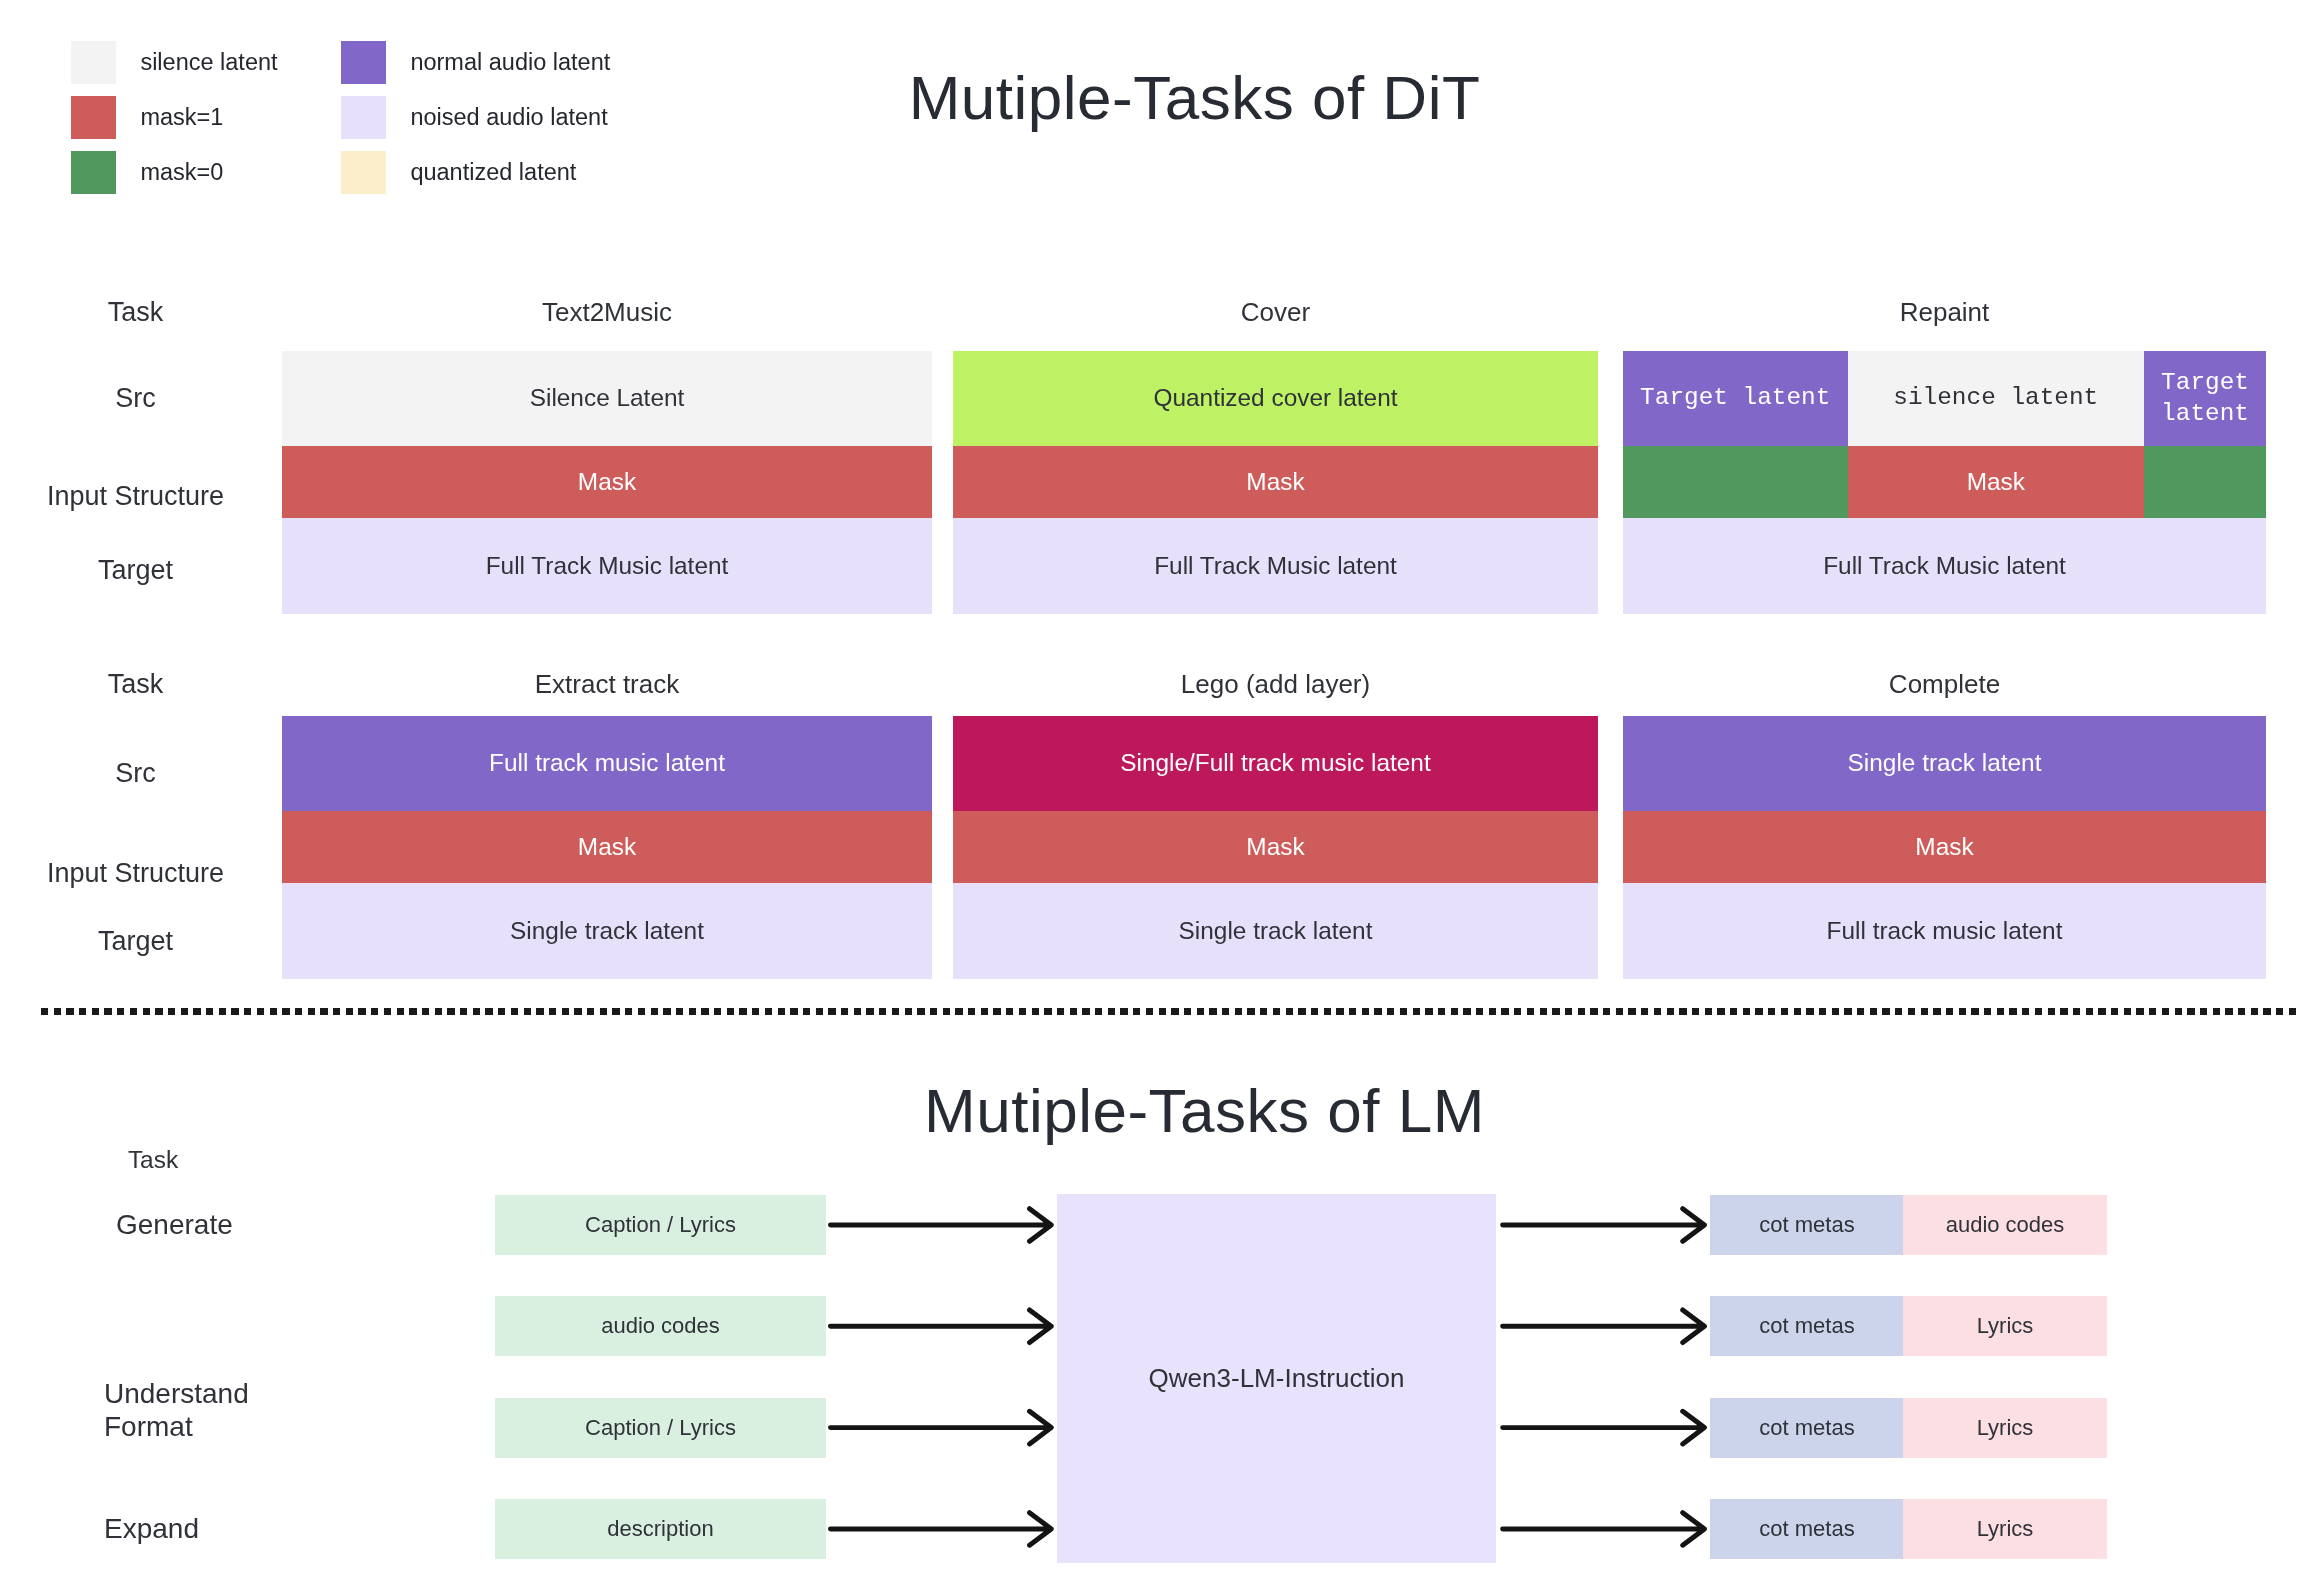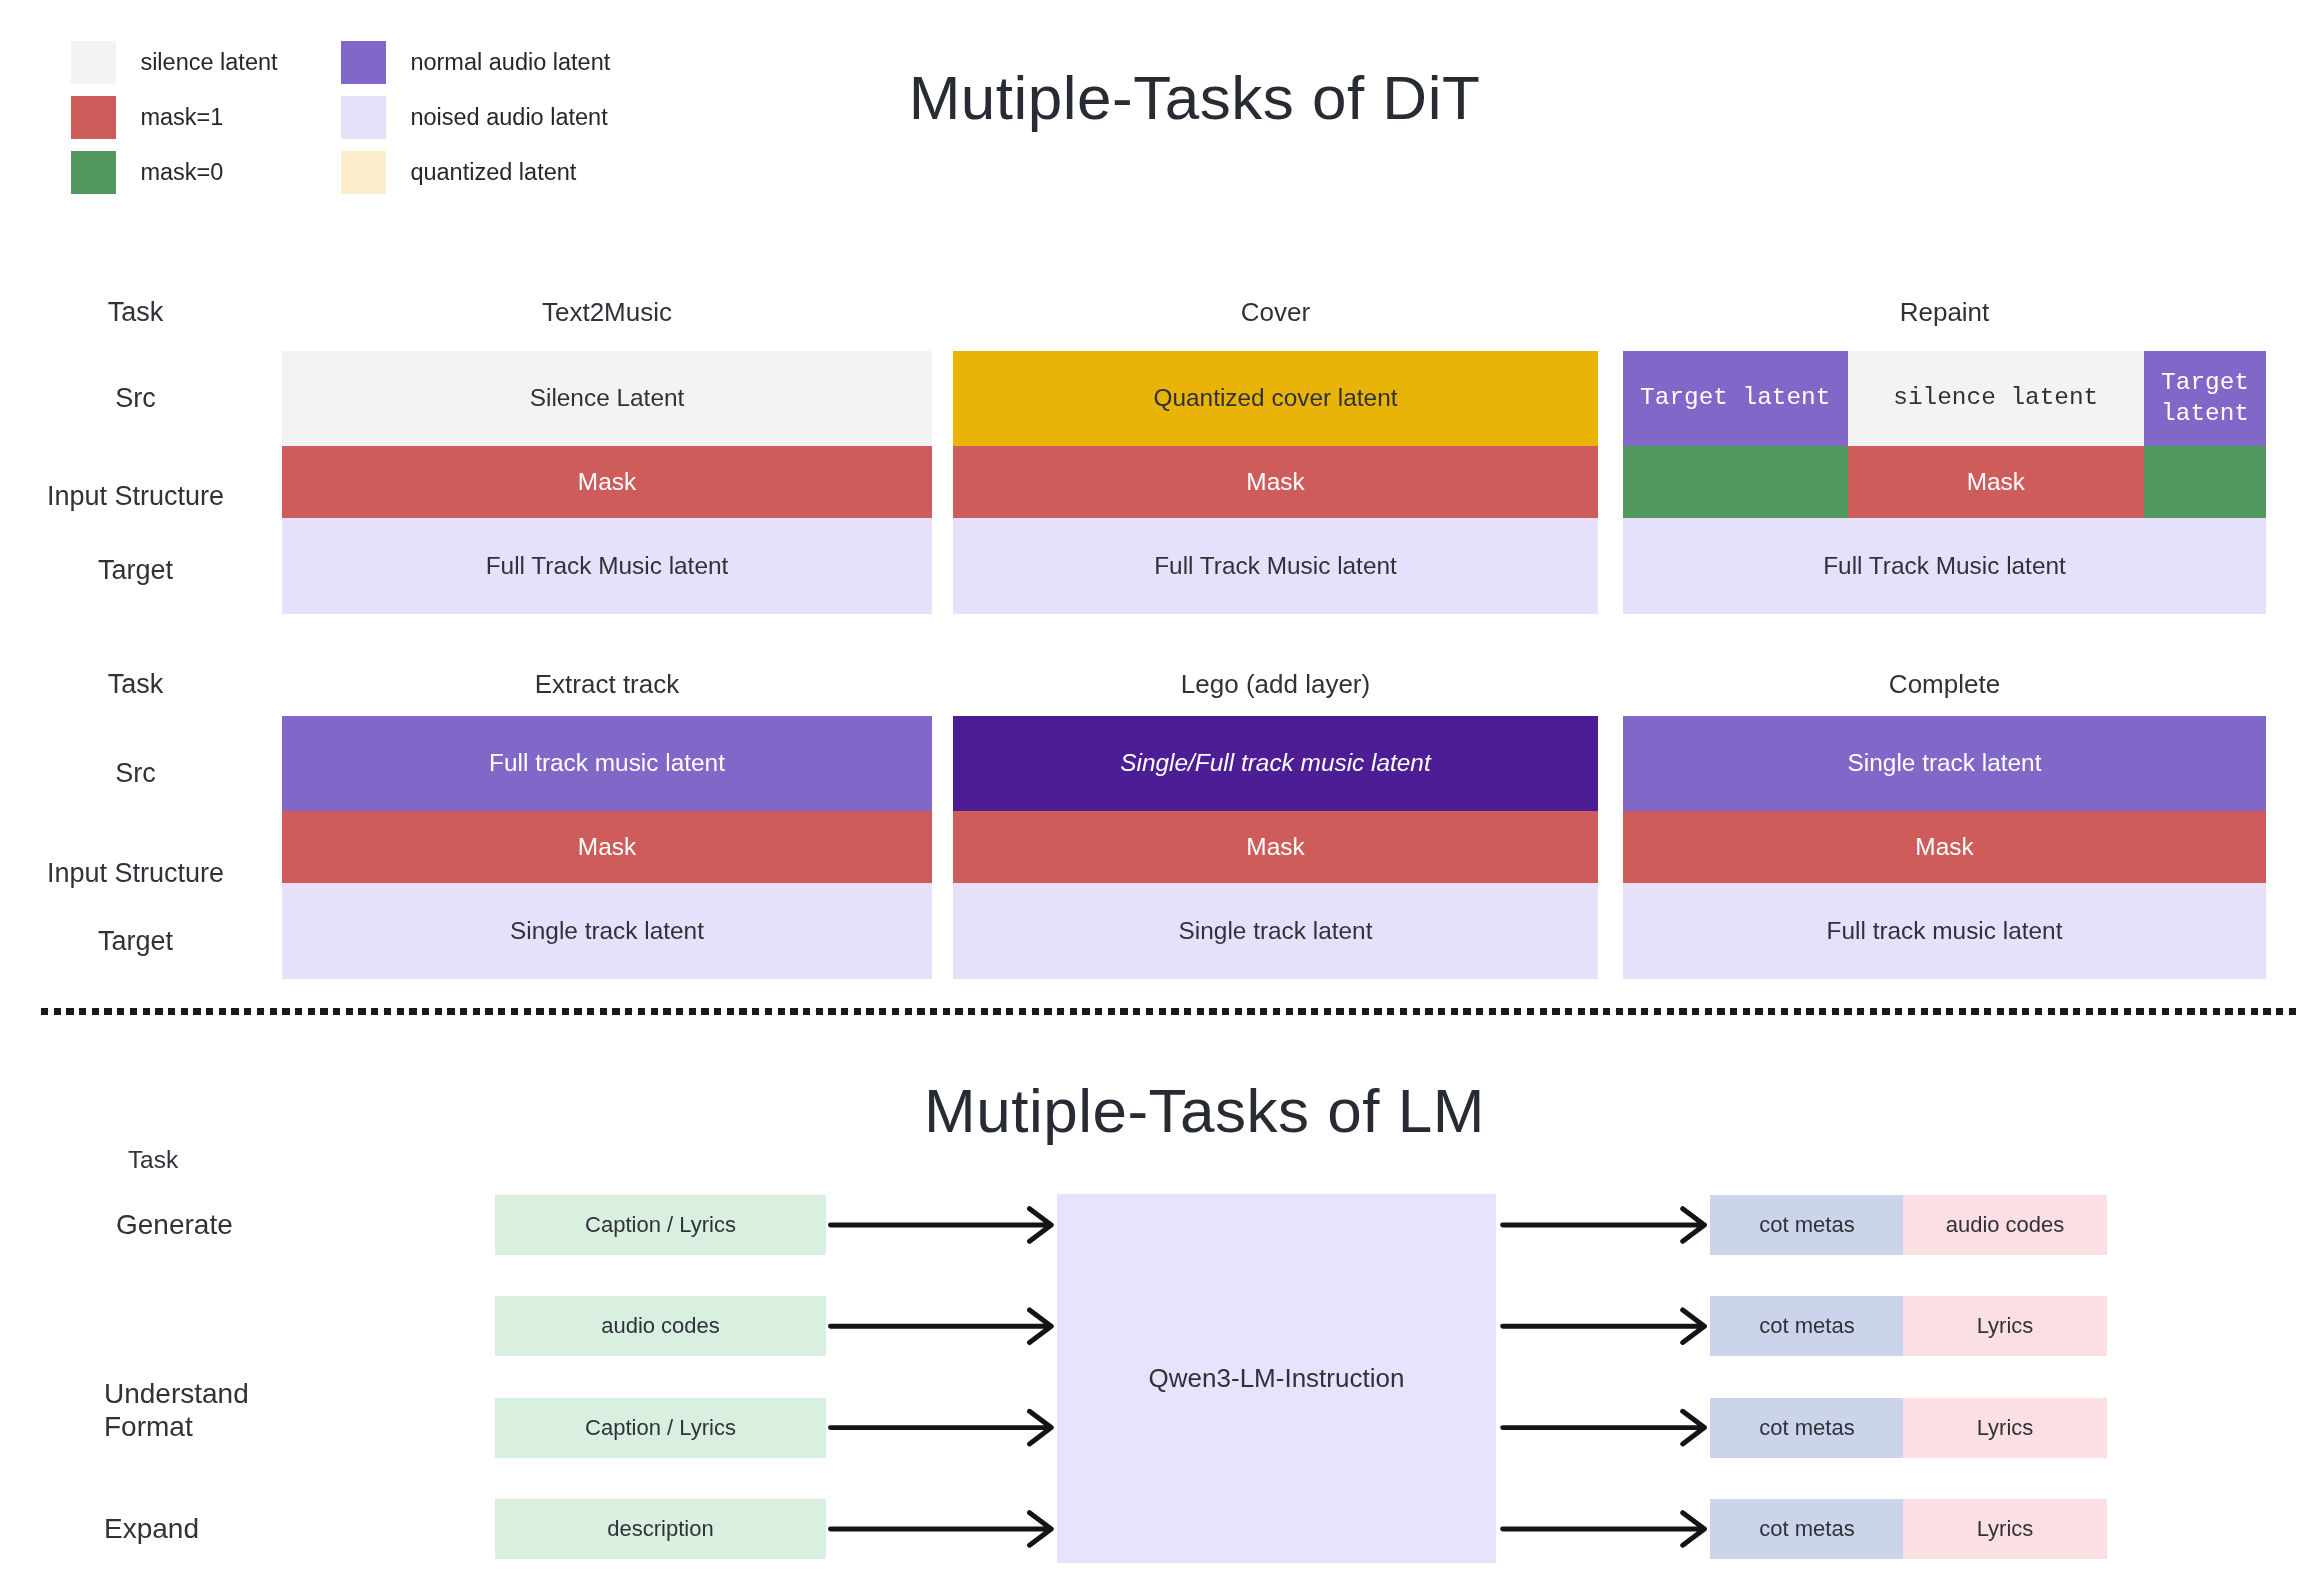--- a/index.html
+++ b/index.html
@@ -72,21 +72,21 @@
       <div class="task-row" style="height: 72px;">
         <div class="seg" style="flex: 1 1 0%; background: rgb(205, 92, 90); color: rgb(255, 255, 255);">Mask</div>
       </div>
       <div class="task-row" style="height: 96px;">
         <div class="seg" style="flex: 1 1 0%; background: rgb(231, 224, 251); color: rgb(47, 50, 56);">Full Track Music latent</div>
       </div>
     </div>
     <div class="abs col-title center-text" style="left: 953px; top: 294px; width: 645px; height: 36px;">Cover</div>
     <div class="abs task-block" style="left: 953px; top: 351px; width: 645px;">
       <div class="task-row" style="height: 95px;">
-        <div class="seg" style="flex: 1 1 0%; background: #eab308; color: rgb(47, 50, 56);">Quantized cover latent</div>
+        <div class="seg" style="flex: 1 1 0%; background: #bef264; color: rgb(47, 50, 56);">Quantized cover latent</div>
       </div>
       <div class="task-row" style="height: 72px;">
         <div class="seg" style="flex: 1 1 0%; background: rgb(205, 92, 90); color: rgb(255, 255, 255);">Mask</div>
       </div>
       <div class="task-row" style="height: 96px;">
         <div class="seg" style="flex: 1 1 0%; background: rgb(231, 224, 251); color: rgb(47, 50, 56);">Full Track Music latent</div>
       </div>
     </div>
     <div class="abs col-title center-text" style="left: 1623px; top: 294px; width: 643px; height: 36px;">Repaint</div>
     <div class="abs task-block" style="left: 1623px; top: 351px; width: 643px;">
@@ -116,21 +116,21 @@
       <div class="task-row" style="height: 72px;">
         <div class="seg" style="flex: 1 1 0%; background: rgb(205, 92, 90); color: rgb(255, 255, 255);">Mask</div>
       </div>
       <div class="task-row" style="height: 96px;">
         <div class="seg" style="flex: 1 1 0%; background: rgb(231, 224, 251); color: rgb(47, 50, 56);">Single track latent</div>
       </div>
     </div>
     <div class="abs col-title center-text" style="left: 953px; top: 666px; width: 645px; height: 36px;">Lego (add layer)</div>
     <div class="abs task-block" style="left: 953px; top: 716px; width: 645px;">
       <div class="task-row" style="height: 95px;">
-        <div class="seg" style="flex: 1 1 0%; background: #4c1d95; color: rgb(255, 255, 255); font-style: italic;">Single/Full track music latent</div>
+        <div class="seg" style="flex: 1 1 0%; background: #be185d; color: rgb(255, 255, 255);">Single/Full track music latent</div>
       </div>
       <div class="task-row" style="height: 72px;">
         <div class="seg" style="flex: 1 1 0%; background: rgb(205, 92, 90); color: rgb(255, 255, 255);">Mask</div>
       </div>
       <div class="task-row" style="height: 96px;">
         <div class="seg" style="flex: 1 1 0%; background: rgb(231, 224, 251); color: rgb(47, 50, 56);">Single track latent</div>
       </div>
     </div>
     <div class="abs col-title center-text" style="left: 1623px; top: 666px; width: 643px; height: 36px;">Complete</div>
     <div class="abs task-block" style="left: 1623px; top: 716px; width: 643px;">

